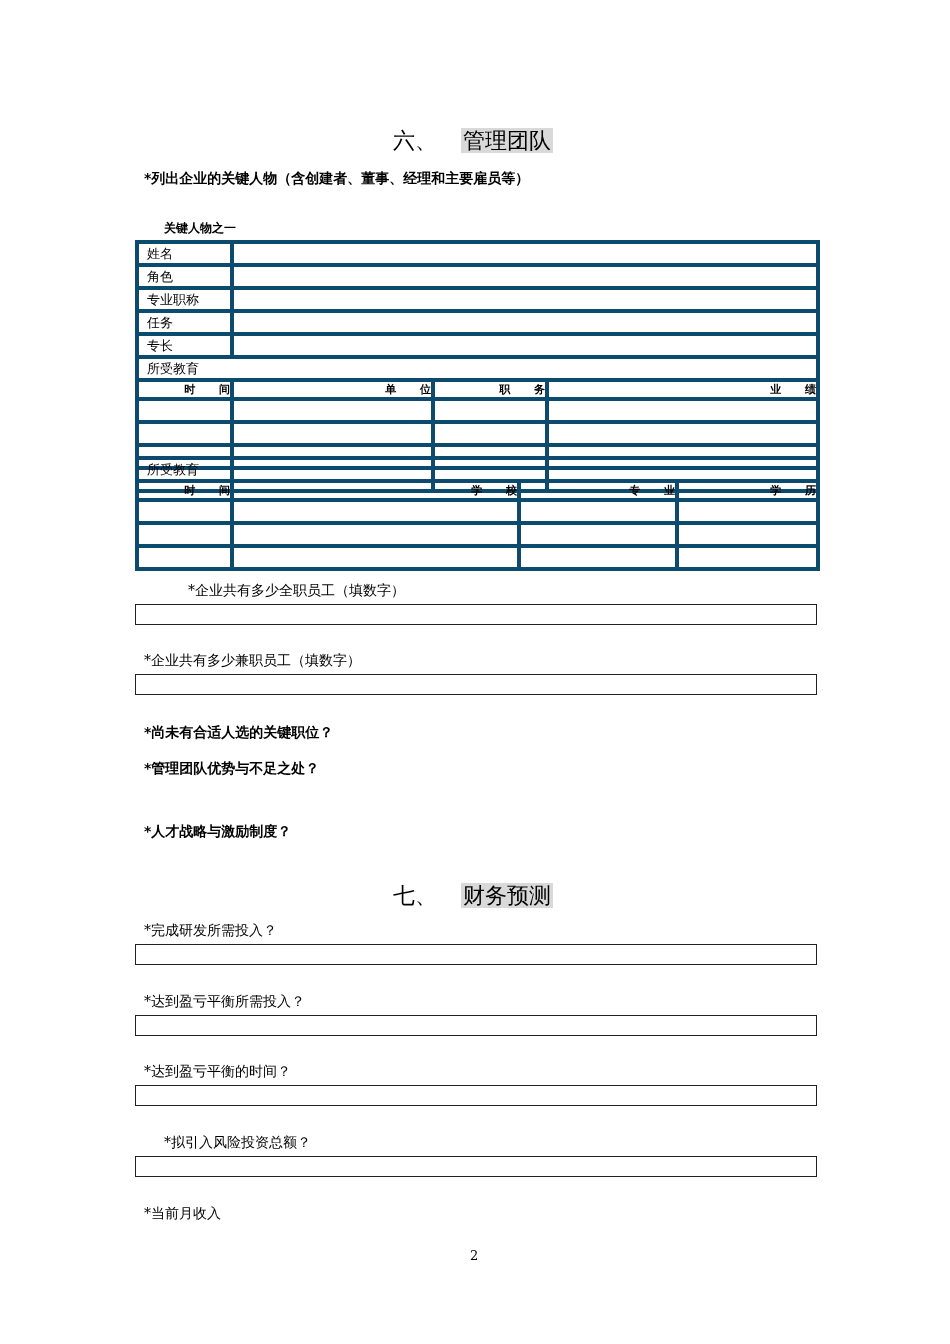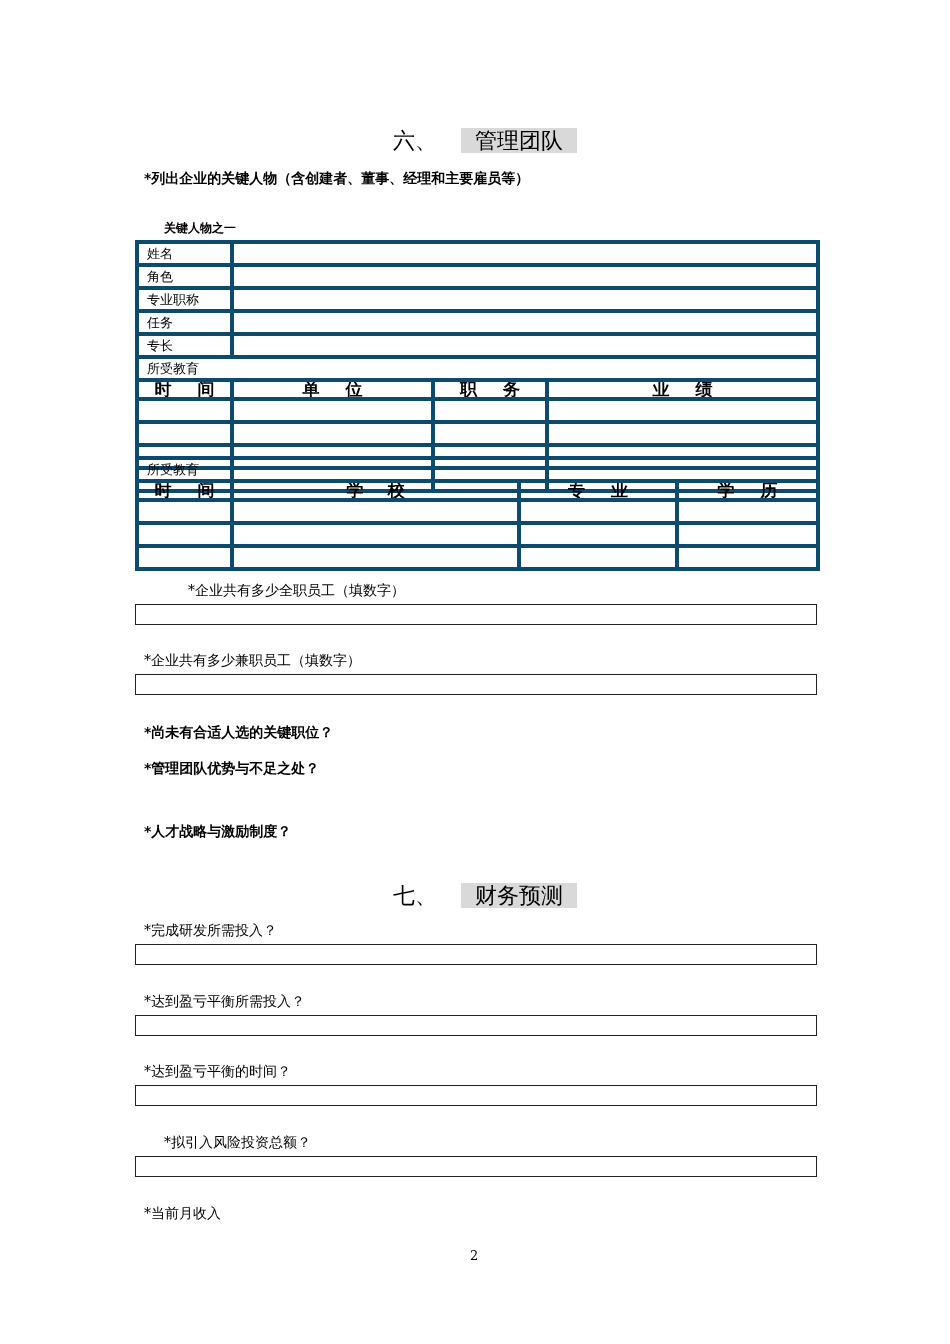--- a/index.html
+++ b/index.html
@@ -1,25 +1,25 @@
 <!DOCTYPE html>
 <html><head>
 <meta charset="utf-8">
 <style>
   html, body { margin:0; padding:0; background:#fff; }
   body { width:950px; height:1344px; position:relative; font-family:"DejaVu Serif", serif; color:#000; overflow:hidden; }
   .abs { position:absolute; }
   .heading { font-size:22px; font-family:"DejaVu Sans", sans-serif; }
-  .heading .hl { background:#d9d9d9; padding:0 14px; }
+  .heading .hl { background:#d9d9d9; padding:0 2px; }
   .bold-line { font-family:"DejaVu Sans", sans-serif; font-weight:bold; font-size:14px; }
   .small-bold { font-family:"DejaVu Sans", sans-serif; font-weight:bold; font-size:12px;margin-left:20px; }
   .q-label { font-size:14px; font-family:"DejaVu Serif", serif; }
   table.grid { position:absolute; border-collapse:collapse; table-layout:fixed; }
   table.grid td { border:4px solid #0c4a6e; padding:0 0 0 8px; font-size:13px; height:19px; line-height:19px; white-space:nowrap; overflow:hidden; }
-  table.grid td.hdr { text-align:center; font-weight:bold; font-size:17px; padding:0; font-family:"DejaVu Sans", sans-serif; word-spacing:20px; }
+  table.grid td.hdr { text-align:right; font-weight:bold; font-size:11px; padding:0; font-family:"DejaVu Sans", sans-serif; word-spacing:20px; }
   .box { position:absolute; left:135px; width:680px; height:19px; border:1px solid #222; }
   .pagenum { font-size:13px; }
 </style>
 </head>
 <body>
 
 <div class="abs heading" style="left:393px; top:126px;">
   <span>六、</span><span style="display:inline-block;width:24px;"></span><span class="hl">管理团队</span>
 </div>
 
@@ -97,21 +97,21 @@
       <col style="width:287px">
       <col style="width:158px">
       <col style="width:141px">
     </colgroup>
   <tbody>
       <tr>
     <td colspan="4">所受教育</td>
   </tr>
   <tr>
     <td class="hdr" style="height:15px;line-height:15px;">时 间</td>
-    <td class="hdr" style="height:15px;line-height:15px;font-family:Liberation Serif, serif;">学 校</td>
+    <td class="hdr" style="height:15px;line-height:15px;">学 校</td>
     <td class="hdr" style="height:15px;line-height:15px;">专 业</td>
     <td class="hdr" style="height:15px;line-height:15px;">学 历</td>
   </tr>
   <tr>
     <td></td>
     <td></td>
     <td></td>
     <td></td>
   </tr>
   <tr>

